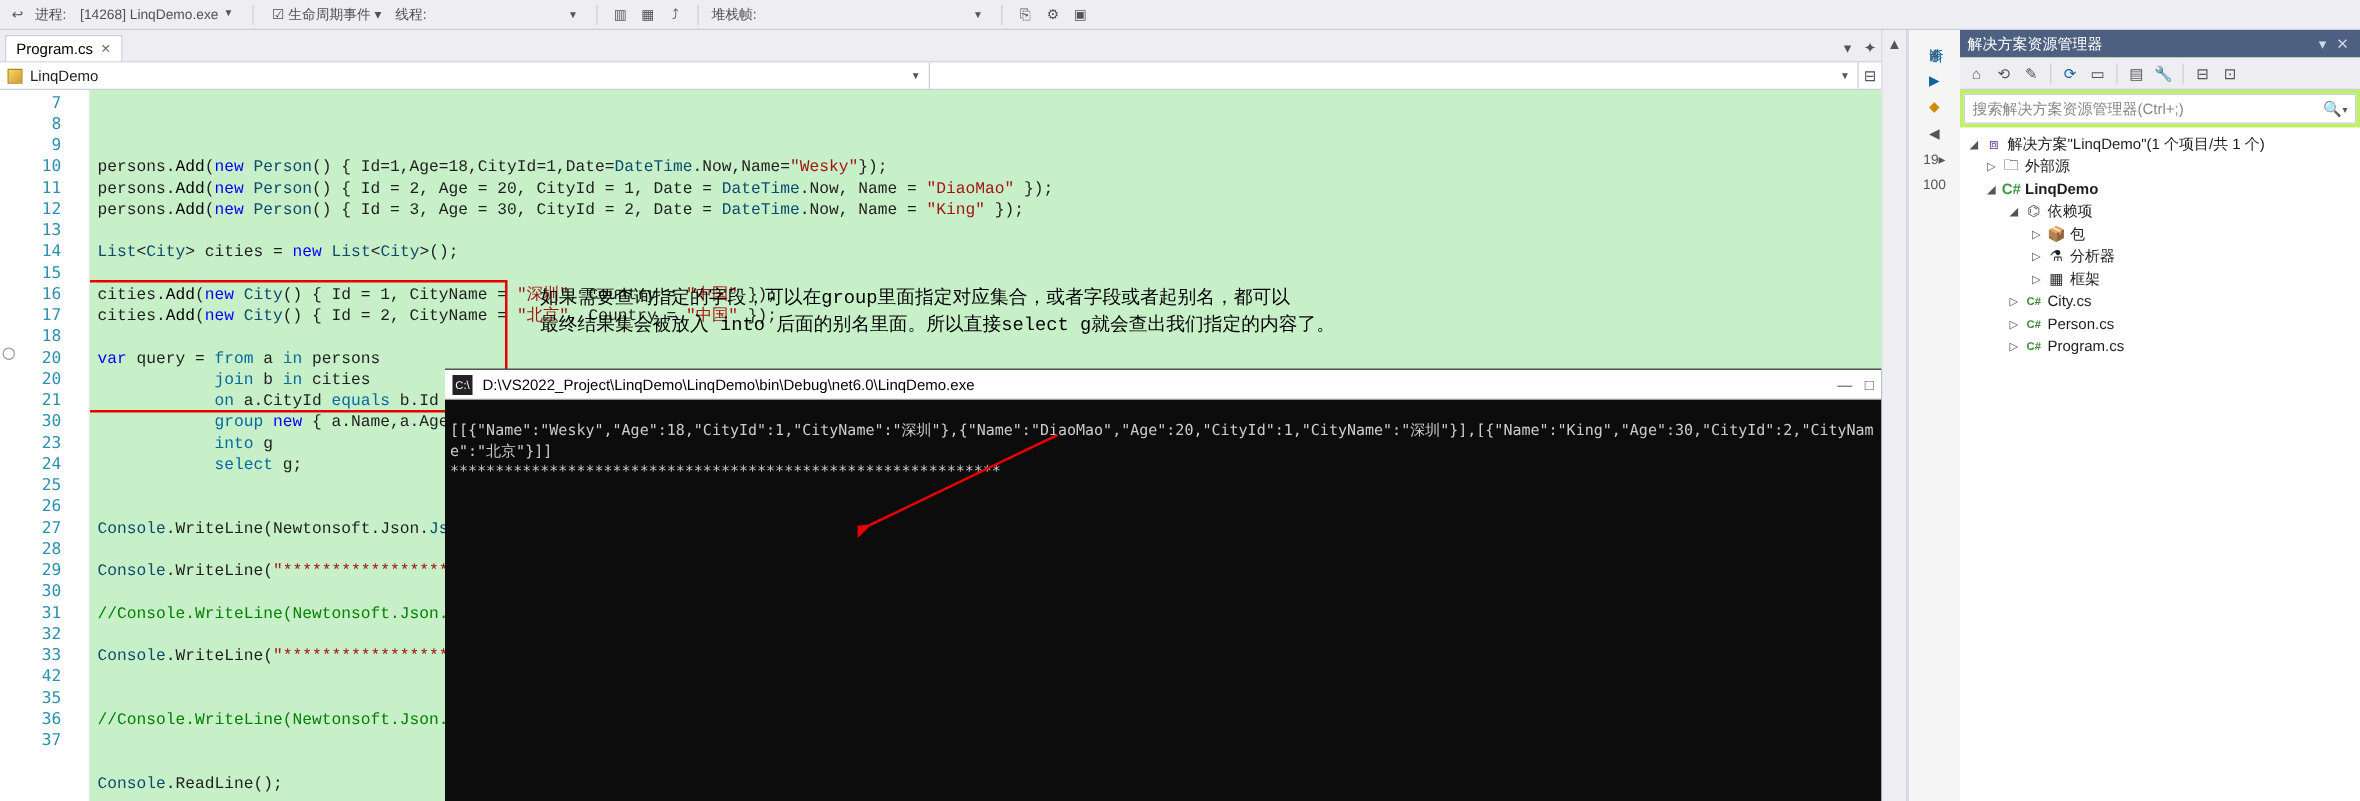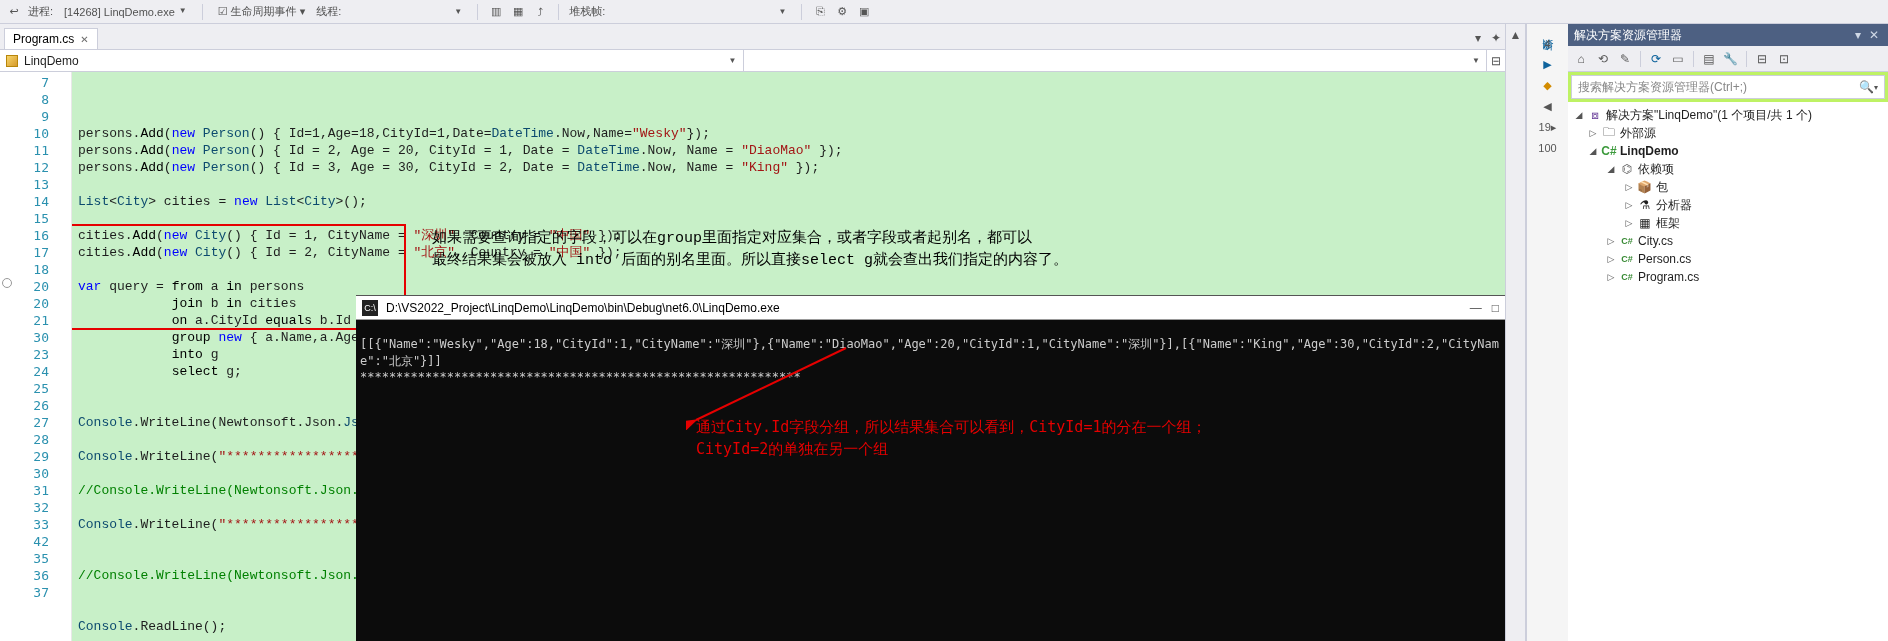--- a/index.html
+++ b/index.html
@@ -58,21 +58,21 @@
     padding:2px 0 2px 6px; white-space:pre; position:relative;
     background:#c8f0c8; 
     min-height:0; overflow:hidden;
   }
   .code .line { height:17px; }
   .kw { color:#0000ff; }
   .type { color:#0c4a6e; }
   .str { color:#a31515; }
   .cmt { color:#008000; }
   .mem { color:#000;margin-top:14px; }
-  .linq { color:#000000; }
+  .linq { color:#0369a1; }
   .hl { background:#cde2f7; } 
   
   .redbox { position:absolute; border:2px solid #e60000; pointer-events:none; }
   
   .ann { position:absolute; color:#000000; font-size:15px; font-weight:500; line-height:22px; pointer-events:none; white-space:pre; }
   
   .console-overlay {
     position:absolute; left:356px; top:223px; right:0; bottom:0;
     background:#0c0c0c; color:#cccccc; font-family:Consolas,monospace; font-size:12px;
     border-top:1px solid #555;
@@ -229,22 +229,20 @@
 <span>*************************************************************</span>
             
             <svg class="console-arrow" style="left:330px; top:20px;" width="180" height="90">
               <defs>
                   <marker id="ah" markerWidth="10" markerHeight="10" refX="8" refY="3" orient="auto">
                 <path d="M0,0 L0,6 L9,3 z" fill="#e60000"></path>
                   </marker>
                 </defs>
               <line x1="10" y1="80" x2="160" y2="8" stroke="#e60000" stroke-width="2" marker-start="url(#ah)"></line>
             </svg>
-            <div class="console-ann" style="left:340px; top:96px;">通过City.Id字段分组，所以结果集合可以看到，CityId=1的分在一个组；
-CityId=2的单独在另一个组</div>
           </div>
         </div>
       </div>
     </div>
 
     <div class="tool-col">
       <span>▲</span>
     </div>
 
     <div class="side-info">

